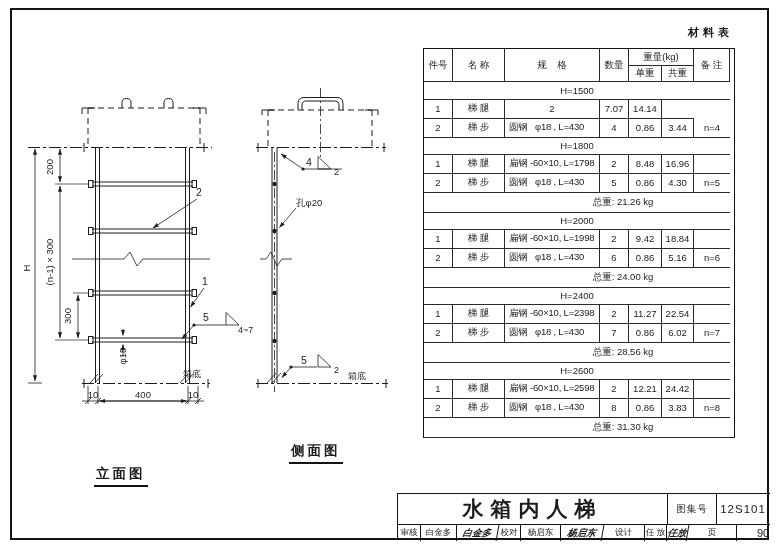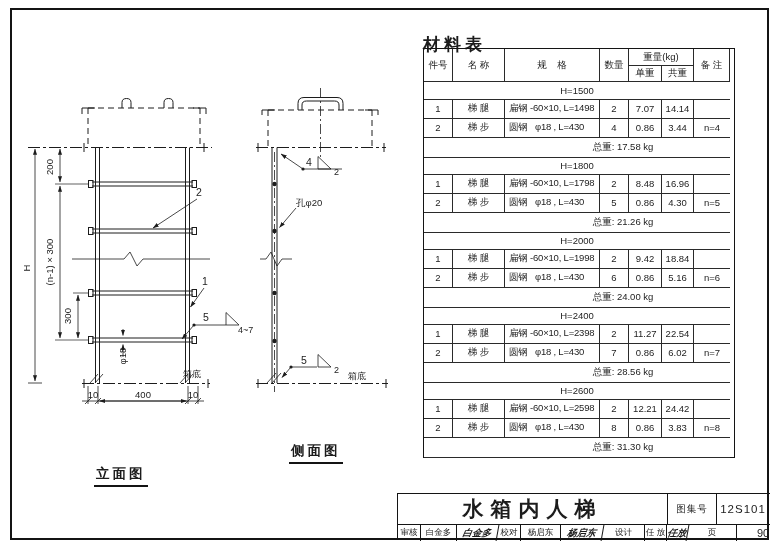--- a/index.html
+++ b/index.html
@@ -9,22 +9,22 @@
   svg{position:absolute;left:0;top:0;}
   svg text{fill:#1c1c1c;stroke:none;font-family:"Liberation Sans","DejaVu Sans",sans-serif;}
   .dim{font-size:9.5px;}
   .part{font-size:10.5px;}
   .tiny{font-size:9px;}
 
   .caption{position:absolute;font-size:13.5px;font-weight:bold;letter-spacing:3px;
            border-bottom:2px solid #141414;padding:0 2px 2px 2px;}
 
   
-  .tbl-title{position:absolute;left:423px;top:33px;width:310px;text-align:left;
-             font-size:17px;font-weight:bold;letter-spacing:4px;}
+  .tbl-title{position:absolute;left:423px;top:25px;width:310px;text-align:right;
+             font-size:11px;font-weight:bold;letter-spacing:4px;}
   #mat-table{position:absolute;left:423px;top:48px;width:310px;border:1.5px solid #141414;
              font-size:9.5px;}
   .mt-row{display:grid;grid-template-columns:29px 52px 95px 29px 33px 32px 36px;}
   .mt-cell{border-right:1px solid #2a2a2a;border-bottom:1px solid #2a2a2a;
            display:flex;align-items:center;justify-content:center;overflow:hidden;white-space:pre;}
   .mt-cell:last-child{border-right:none;}
   .mt-head{display:grid;grid-template-columns:29px 52px 95px 29px 33px 32px 36px;
            grid-template-rows:17px 16px;}
   .h-cell{border-right:1px solid #2a2a2a;border-bottom:1px solid #2a2a2a;
           display:flex;align-items:center;justify-content:center;white-space:pre;}
@@ -205,37 +205,33 @@
       <div class="h-cell" style="grid-column:5;grid-row:2;">单重</div>
       <div class="h-cell" style="grid-column:6;grid-row:2;">共重</div>
     </div>
     <div id="mat-sections">
         <div class="mt-row r17">
           <div class="mt-cell full">H=1500</div>
         </div>
         <div class="mt-row r19">
           <div class="mt-cell">1</div>
           <div class="mt-cell">梯 腿</div>
-          <div class="mt-cell spec">扁钢 -60×10, L=1498</div>
           <div class="mt-cell">2</div>
           <div class="mt-cell">7.07</div>
           <div class="mt-cell">14.14</div>
           <div class="mt-cell"></div>
         </div>
         <div class="mt-row r19">
           <div class="mt-cell">2</div>
           <div class="mt-cell">梯 步</div>
           <div class="mt-cell spec">圆钢   φ18 , L=430</div>
           <div class="mt-cell">4</div>
           <div class="mt-cell">0.86</div>
           <div class="mt-cell">3.44</div>
           <div class="mt-cell">n=4</div>
-        </div>
-        <div class="mt-row r21 totalrow">
-          <div class="mt-cell full">总重: 17.58 kg</div>
         </div>
         <div class="mt-row r17">
           <div class="mt-cell full">H=1800</div>
         </div>
         <div class="mt-row r19">
           <div class="mt-cell">1</div>
           <div class="mt-cell">梯 腿</div>
           <div class="mt-cell spec">扁钢 -60×10, L=1798</div>
           <div class="mt-cell">2</div>
           <div class="mt-cell">8.48</div>

